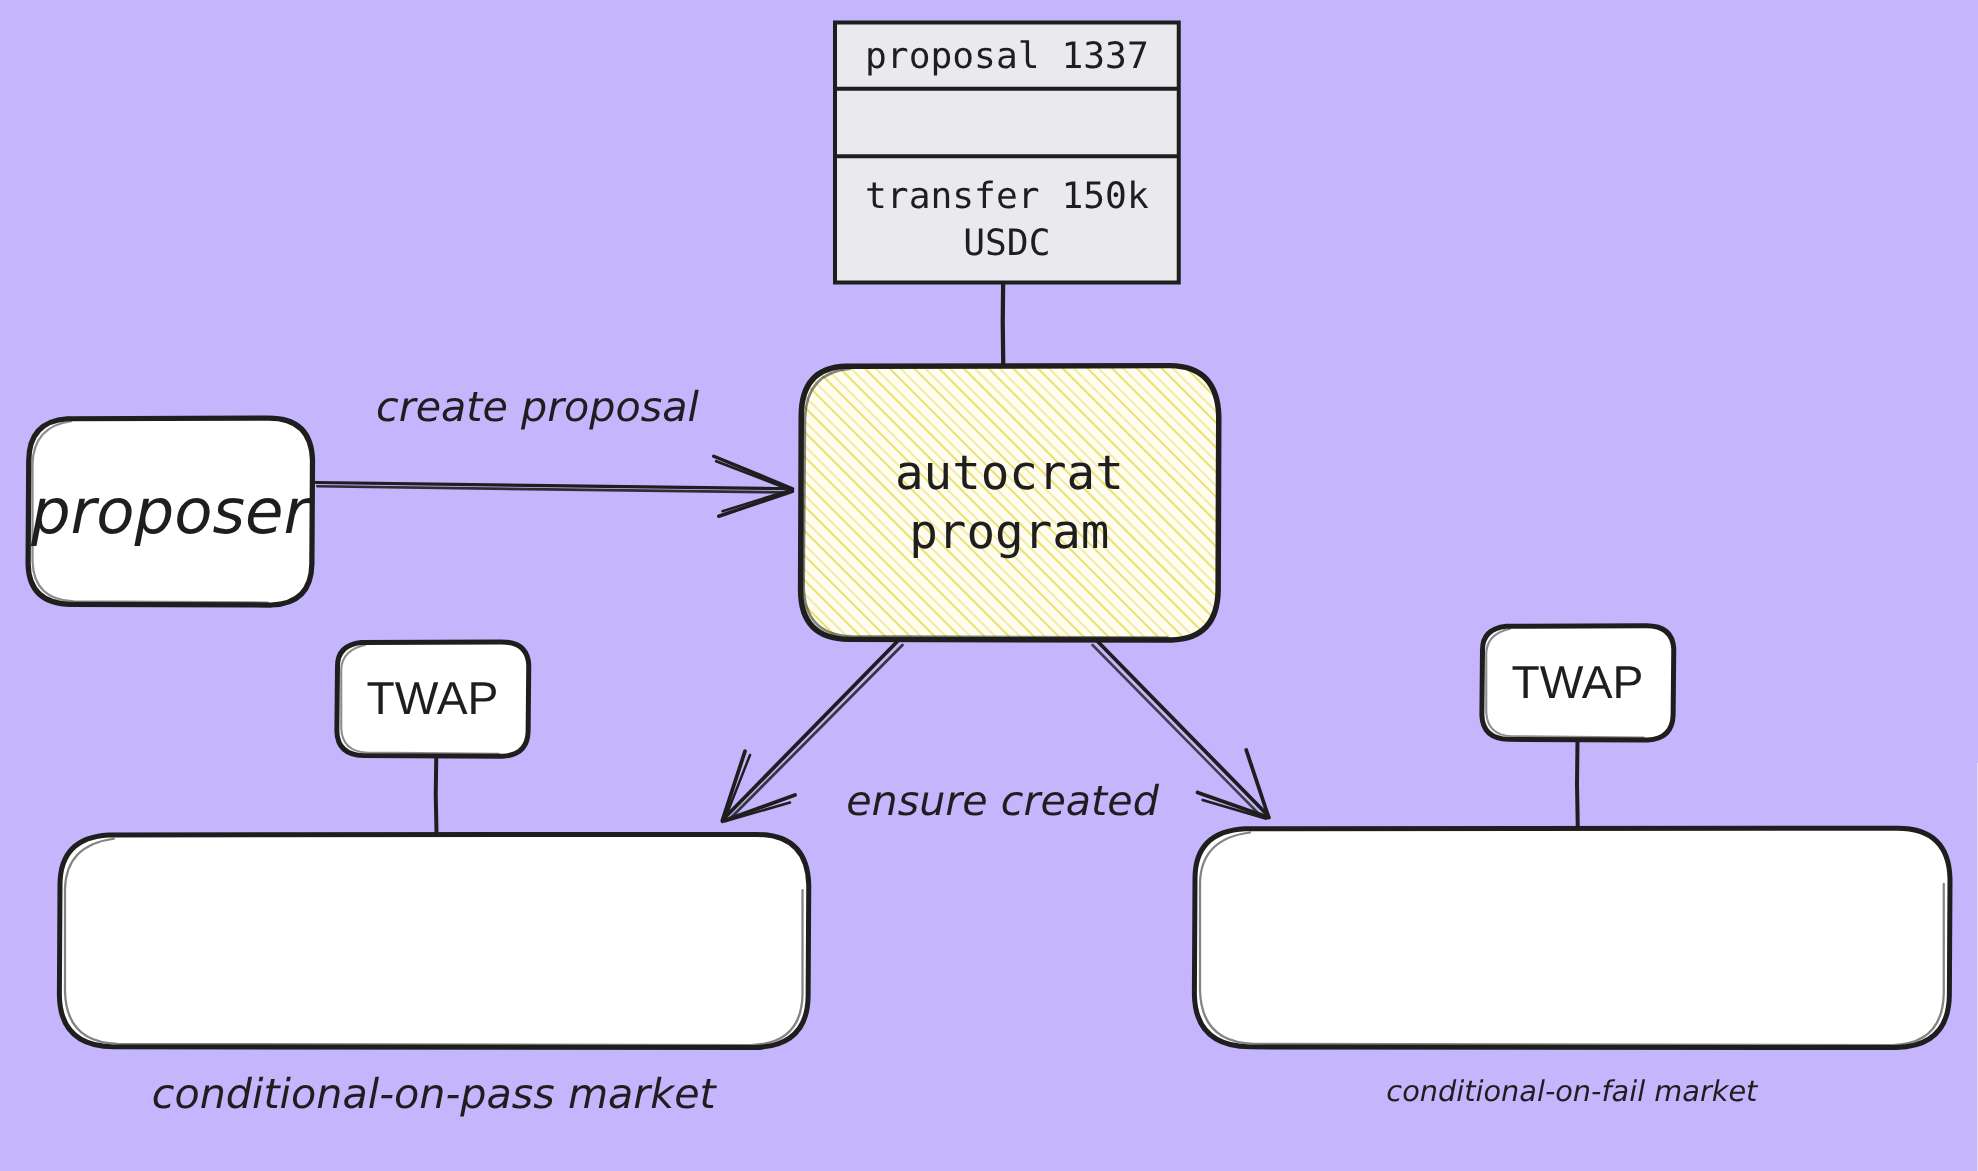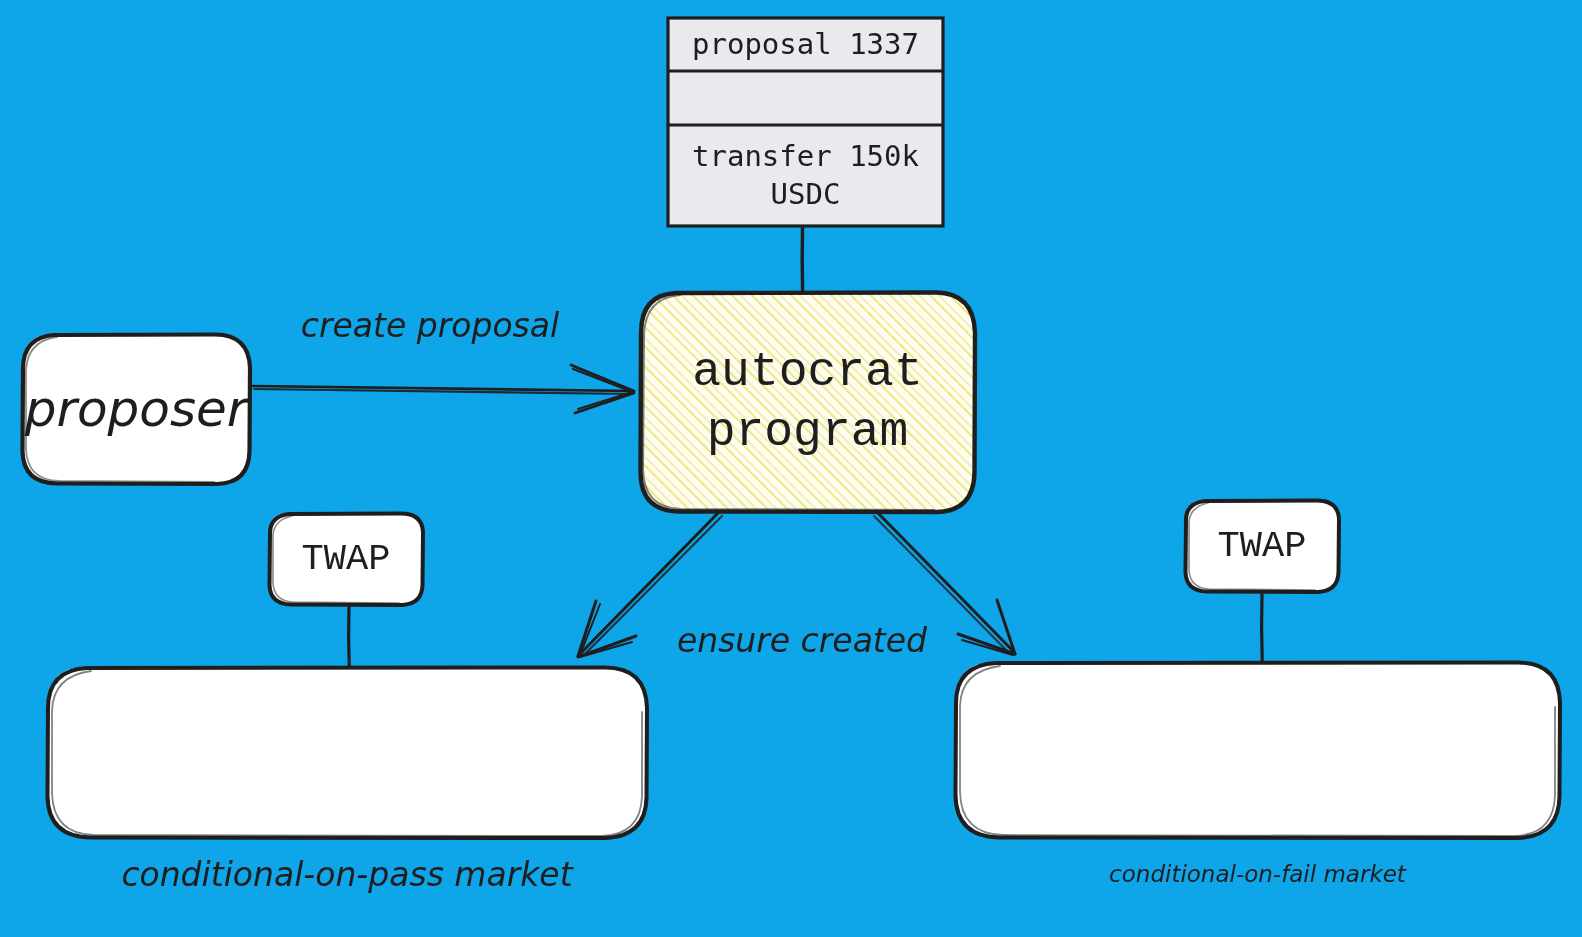--- a/index.html
+++ b/index.html
@@ -4,21 +4,21 @@
 <style>
   html, body {
     margin: 0;
     padding: 0;
     background: #ffffff;
   }
   #canvas {
     position: relative;
     width: 1582px;
     height: 937px;
-    background: #0ea5e9;
+    background: #c4b5fd;
     overflow: hidden;
     font-family: "Liberation Sans", sans-serif;
   }
   svg.layer {
     position: absolute;
     top: 0;
     left: 0;
     width: 1582px;
     height: 937px;
     pointer-events: none;
@@ -29,21 +29,21 @@
     align-items: center;
     justify-content: center;
     text-align: center;
     white-space: pre;
     color: #1e1e1e;
   }
   .mono {
     font-family: "DejaVu Sans Mono", "Liberation Mono", monospace;
   }
   .sans {
-    font-family: Liberation Mono, monospace;
+    font-family: Liberation Sans, sans-serif;
   }
   .hand {
     font-family: "DejaVu Sans", sans-serif;
     font-style: italic;
     font-weight: 500;
   }
   
   .tbl-cell {
     position: absolute;
     display: flex;
@@ -148,21 +148,21 @@
       <path d="M1000 666 Q961 671 960 706 L960 792 Q961 834 1003 835 L1514 836 Q1554 835 1555 795 L1555 707" fill="none" stroke="#1e1e1e" stroke-width="1.8" stroke-linecap="round" opacity="0.55"></path>
     </g>
   </svg>
 
   <div class="tbl-cell mono" style="left:670px; top:20px; width:271px; height:50px;">proposal 1337</div>
   <div class="tbl-cell mono" style="left:670px; top:127px; width:271px; height:97px;">transfer 150k
 USDC</div>
 
   <div class="node-text hand" style="left:22px; top:334px; width:228px; height:150px; font-size:50px;">proposer</div>
 
-  <div class="node-text mono" style="left:640px; top:292px; width:335px; height:220px; font-size:48px; line-height:1.25; white-space:pre-line;font-family:Liberation Mono, monospace;">autocrat
+  <div class="node-text mono" style="left:640px; top:292px; width:335px; height:220px; font-size:38px; line-height:1.25; white-space:pre-line;">autocrat
 program</div>
 
   <div class="node-text hand" style="left:642px; top:615px; width:320px; height:50px; font-size:33px;">ensure created</div>
 
   <div class="node-text hand" style="left:265px; top:300px; width:330px; height:50px; font-size:33px;">create proposal</div>
 
   <div class="node-text sans" style="left:269px; top:513px; width:154px; height:92px; font-size:37px;">TWAP</div>
   <div class="node-text sans" style="left:1185px; top:500px; width:154px; height:92px; font-size:37px;">TWAP</div>
 
   <div class="node-text hand" style="left:47px; top:850px; width:600px; height:48px; font-size:33px;">conditional-on-pass market</div>

